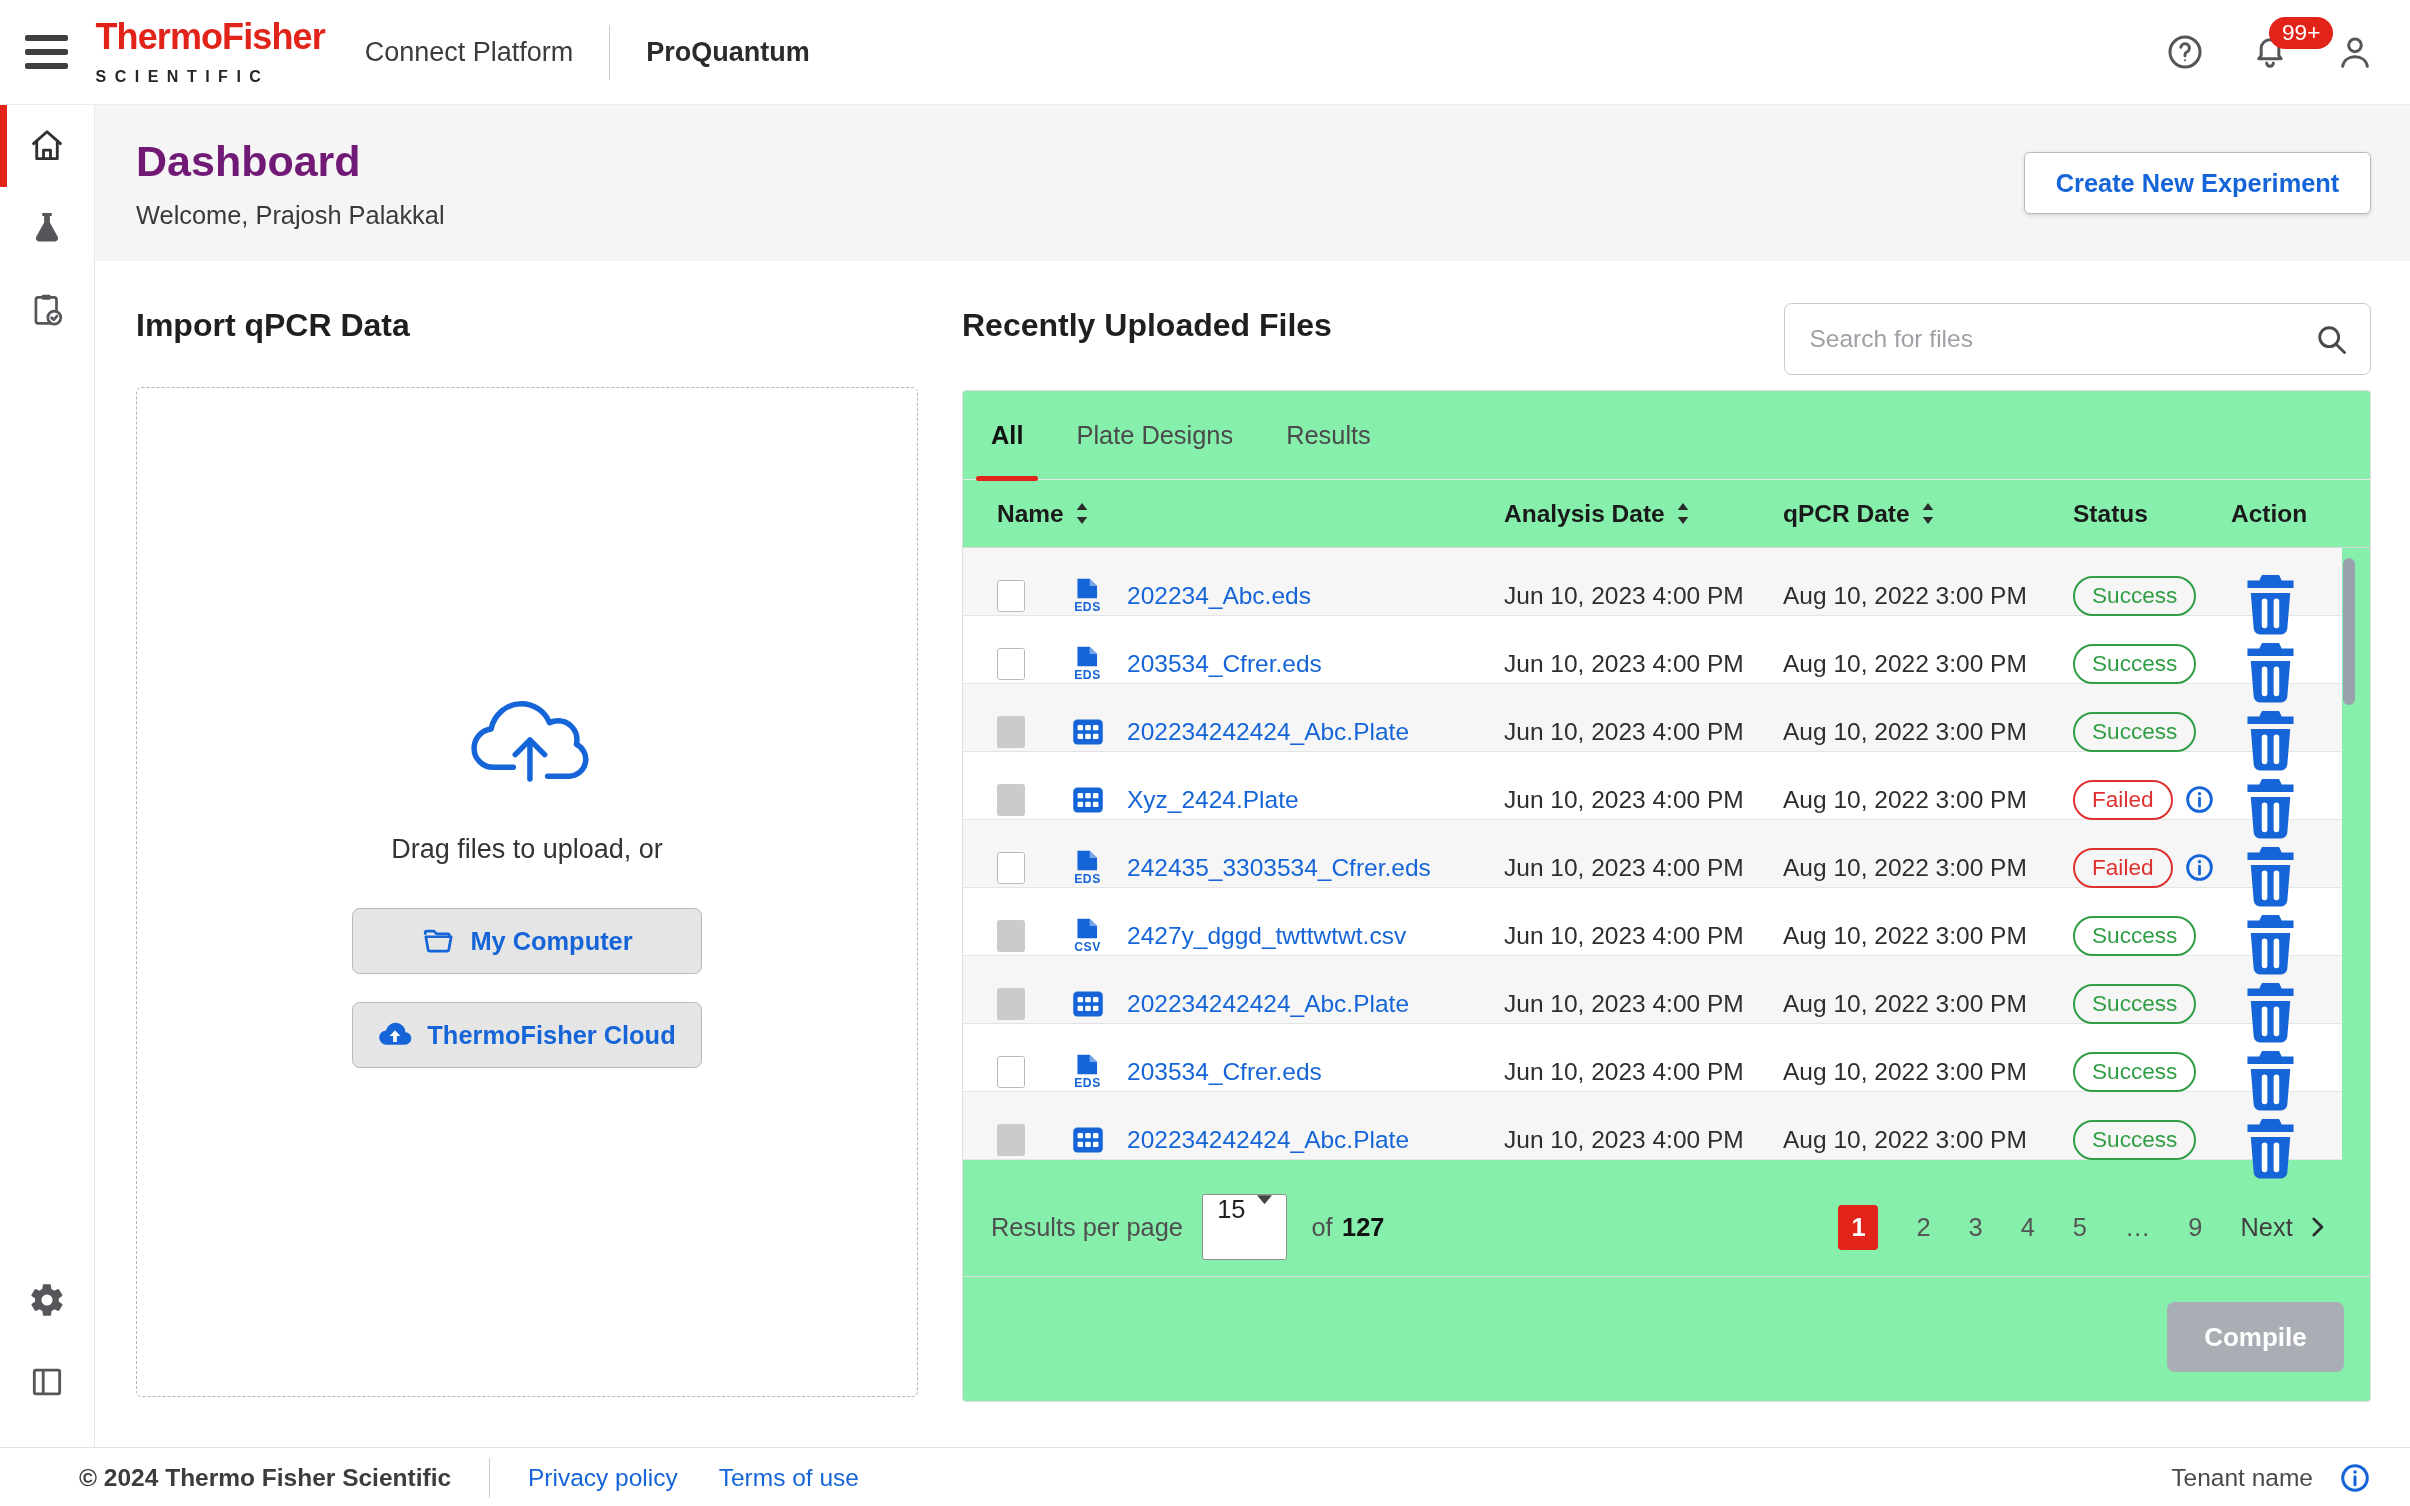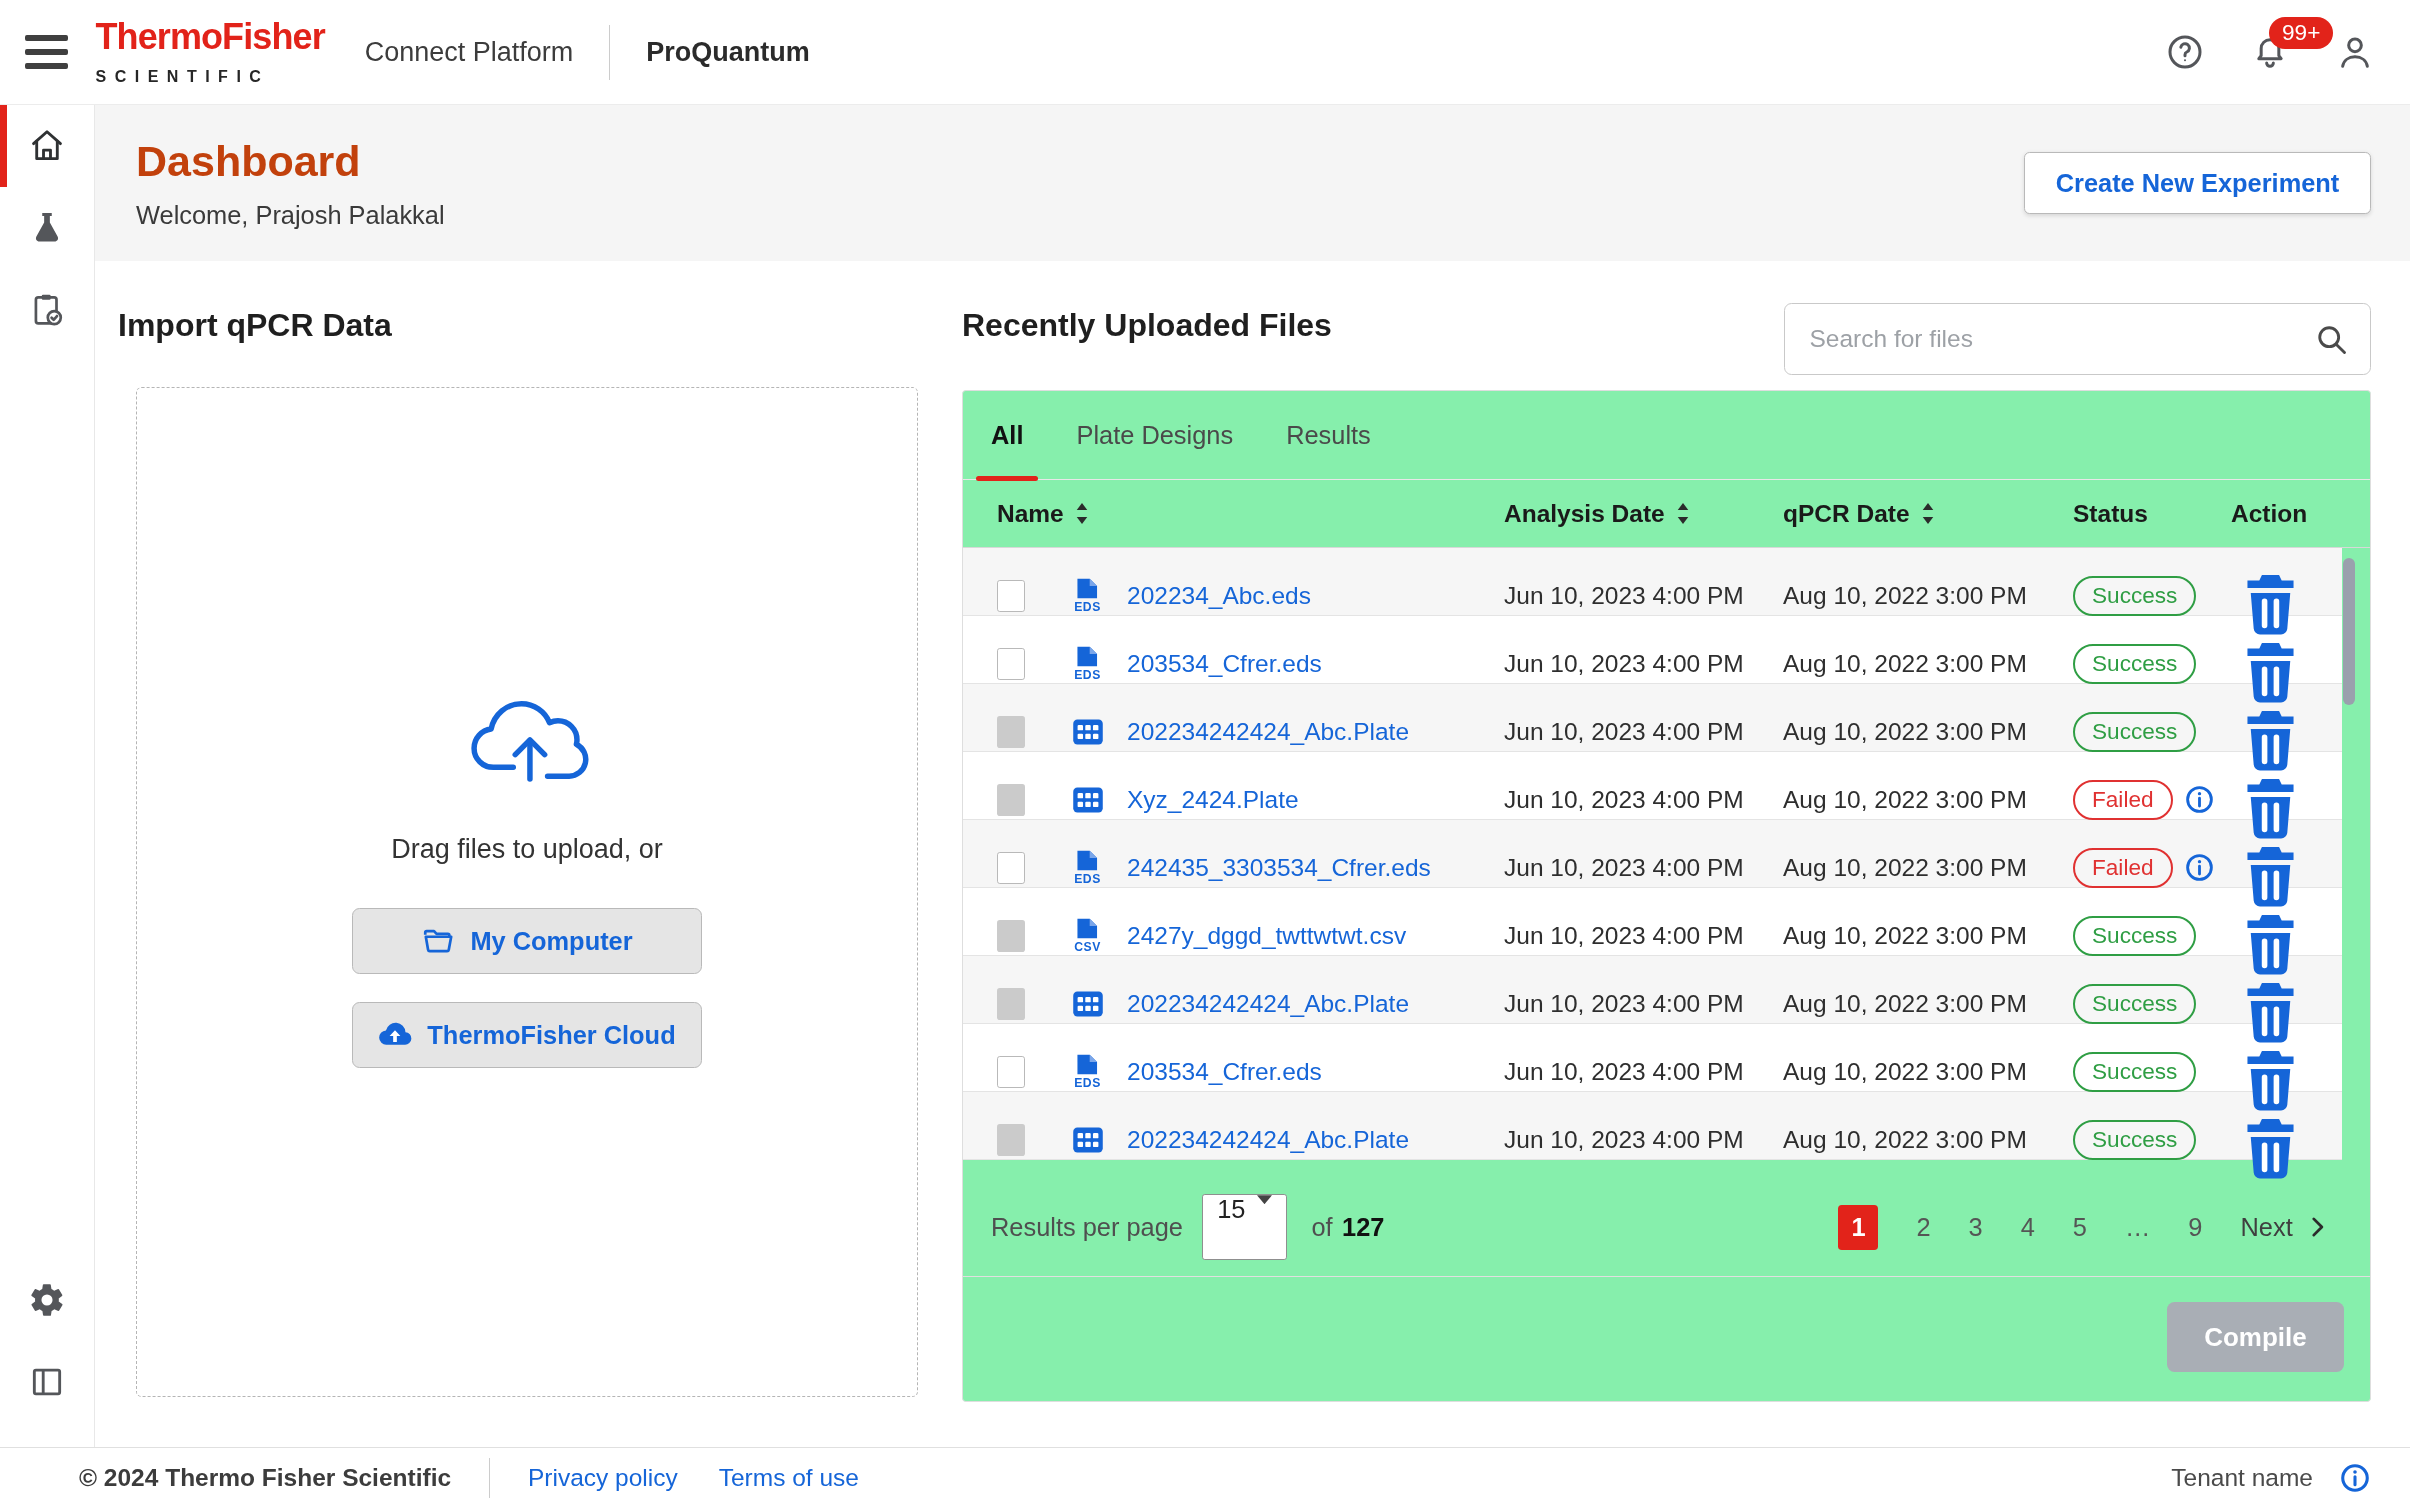--- a/index.html
+++ b/index.html
@@ -54,30 +54,30 @@
   .tenant { color:#4a4a4a; }
   .footer-info { width:32px; height:32px; color:#1565d8; margin-left:26px; cursor:pointer; }
   .footer-info svg { width:100%; height:100%; }
 
   
   .main { position:absolute; left:95px; top:105px; right:0; bottom:60px; background:#fff; }
   .page-head {
     height:156px; background:#f5f5f5; display:flex; align-items:center;
     justify-content:space-between; padding:0 40px 0 41px;
   }
-  .page-title { font-size:43px; font-weight:700; color:#c2410c; }
+  .page-title { font-size:43px; font-weight:700; color:#701a75; }
   .welcome { font-size:25.4px; color:#3a3a3a; margin-top:15px; }
   .create-btn {
     width:347px; height:62px; background:#fff; border:1.4px solid #b9b9b9; border-radius:5.6px;
     color:#1565d8; font-size:25.4px; font-weight:700; display:flex; align-items:center; justify-content:center;
     cursor:pointer; box-shadow:0 1.9px 4.7px rgba(0,0,0,.12);
   }
 
   .section-title { position:absolute; font-size:32px; font-weight:700; color:#1f1f1f; }
-  .import-title { left:23px; top:202px; }
+  .import-title { left:41px; top:202px; }
   .files-title { left:867px; top:202px; }
 
   
   .dropzone {
     position:absolute; left:41px; top:282px; width:782px; height:1010px;
     border:1.9px dashed #b5b5b5; border-radius:5.6px; display:flex; flex-direction:column; align-items:center;
   }
   .cloud-big { width:130px; height:98px; margin-top:299px; color:#1565d8; }
   .cloud-big svg { width:100%; height:100%; }
   .drag-text { font-size:27px; color:#333; margin-top:49px; }

